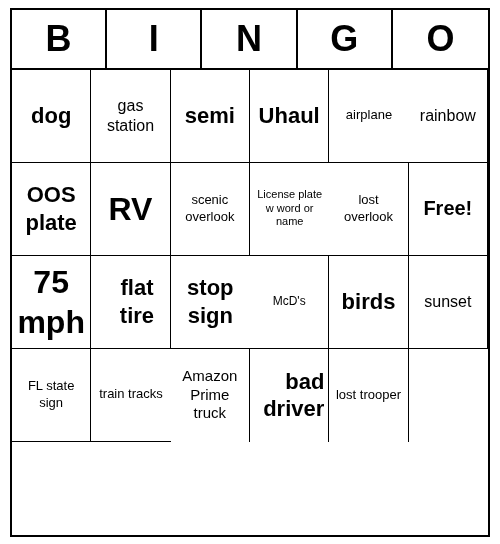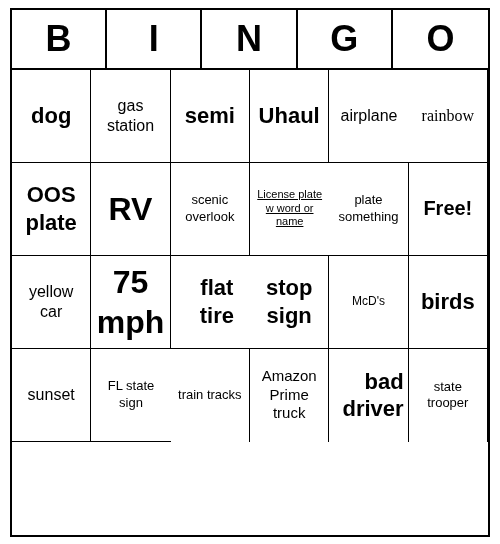--- a/index.html
+++ b/index.html
@@ -68,34 +68,33 @@
       <div class="bingo-header-cell">I</div>
       <div class="bingo-header-cell">N</div>
       <div class="bingo-header-cell">G</div>
       <div class="bingo-header-cell">O</div>
     </div>
   <div class="bingo-grid">
   <div class="bingo-cell" style="font-size: 22px; font-weight: bold;">dog</div>
       <div class="bingo-cell" style="font-size: 16px;">gas station</div>
       <div class="bingo-cell" style="font-size: 22px; font-weight: bold;">semi</div>
       <div class="bingo-cell" style="font-size: 22px; font-weight: bold;">Uhaul</div>
-      <div class="bingo-cell" style="font-size: 16px;">airplane</div>
-      <div class="bingo-cell" style="font-size: 16px; font-family: Liberation Serif, serif;">rainbow</div>
+      <div class="bingo-cell" style="font-size: 13px;">airplane</div>
+      <div class="bingo-cell" style="font-size: 16px;">rainbow</div>
       <div class="bingo-cell" style="font-size: 22px; font-weight: bold;">OOS plate</div>
       <div class="bingo-cell" style="font-size: 32px; font-weight: bold;">RV</div>
       <div class="bingo-cell" style="font-size: 13px;">scenic overlook</div>
-      <div class="bingo-cell" style="font-size: 11px; text-decoration: underline;">License plate w word or name</div>
-      <div class="bingo-cell" style="font-size: 13px;">plate something</div>
+      <div class="bingo-cell" style="font-size: 11px;">License plate w word or name</div>
+      <div class="bingo-cell" style="font-size: 13px;">lost overlook</div>
       <div class="bingo-cell free">Free!</div>
-      <div class="bingo-cell" style="font-size: 16px;">yellow car</div>
       <div class="bingo-cell" style="font-size: 32px; font-weight: bold;">75 mph</div>
       <div class="bingo-cell" style="font-size: 22px; font-weight: bold; padding-left: 17px;">flat tire</div>
       <div class="bingo-cell" style="font-size: 22px; font-weight: bold;">stop sign</div>
       <div class="bingo-cell" style="font-size: 12px; text-align: center;">McD's</div>
       <div class="bingo-cell" style="font-size: 22px; font-weight: bold;">birds</div>
       <div class="bingo-cell" style="font-size: 16px;">sunset</div>
       <div class="bingo-cell" style="font-size: 13px;">FL state sign</div>
       <div class="bingo-cell" style="font-size: 13px;">train tracks</div>
       <div class="bingo-cell" style="font-size: 15px;">Amazon Prime truck</div>
       <div class="bingo-cell" style="font-size: 22px; font-weight: bold; text-align: right;">bad driver</div>
-      <div class="bingo-cell" style="font-size: 13px;">state trooper</div>
+      <div class="bingo-cell" style="font-size: 13px;">lost trooper</div>
     </div>
 </div>
 
 </body></html>

